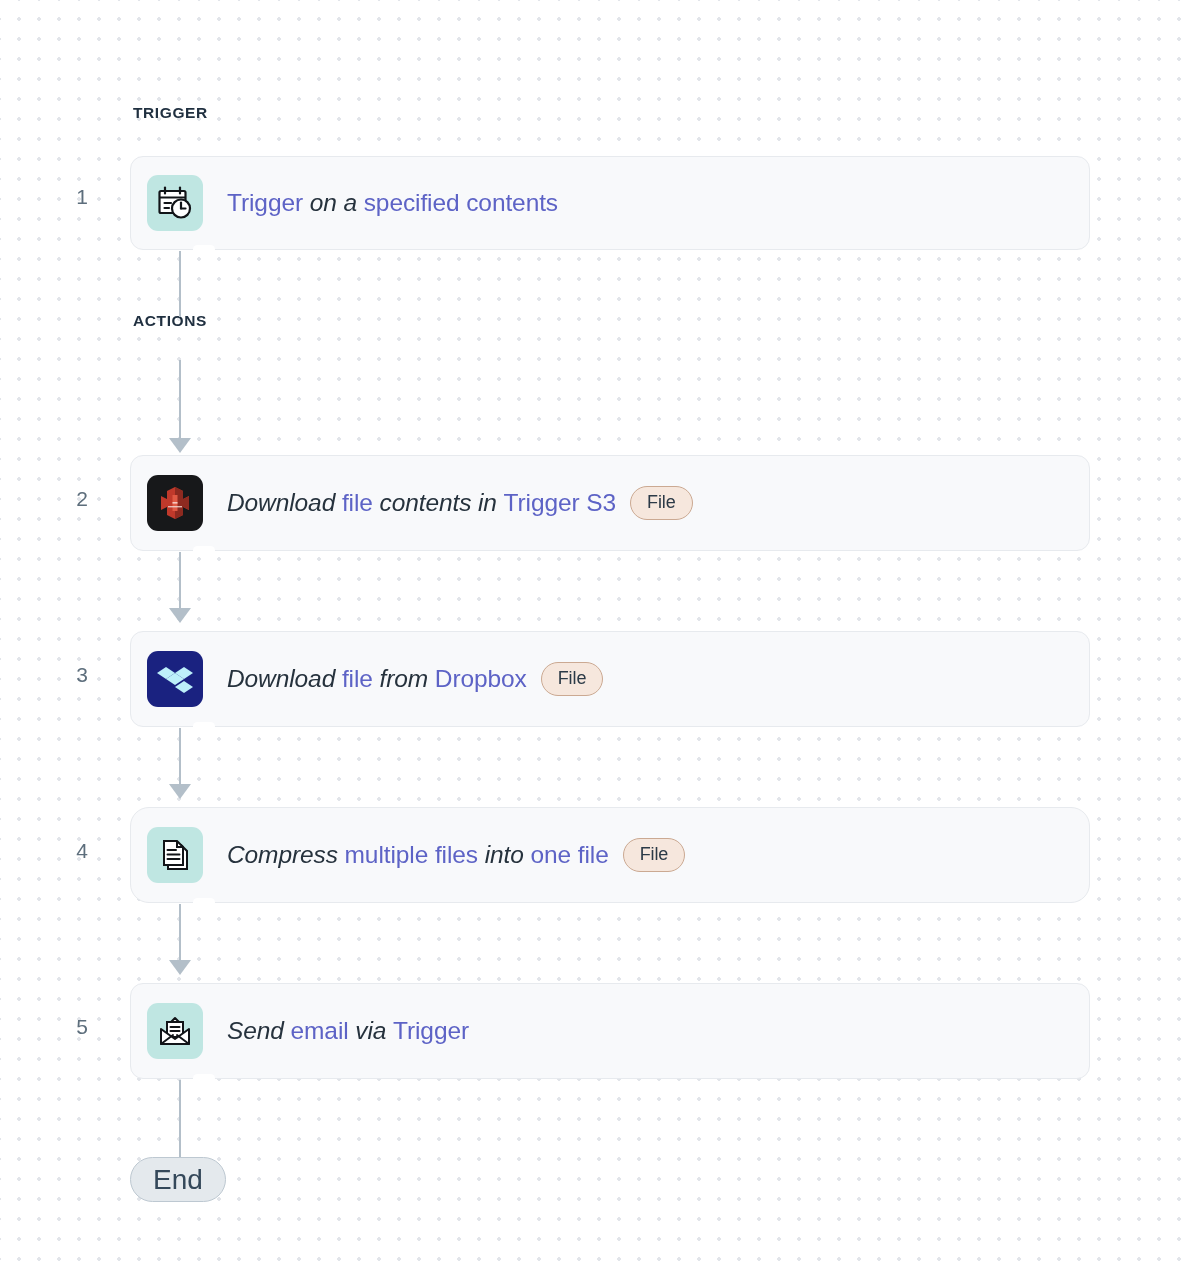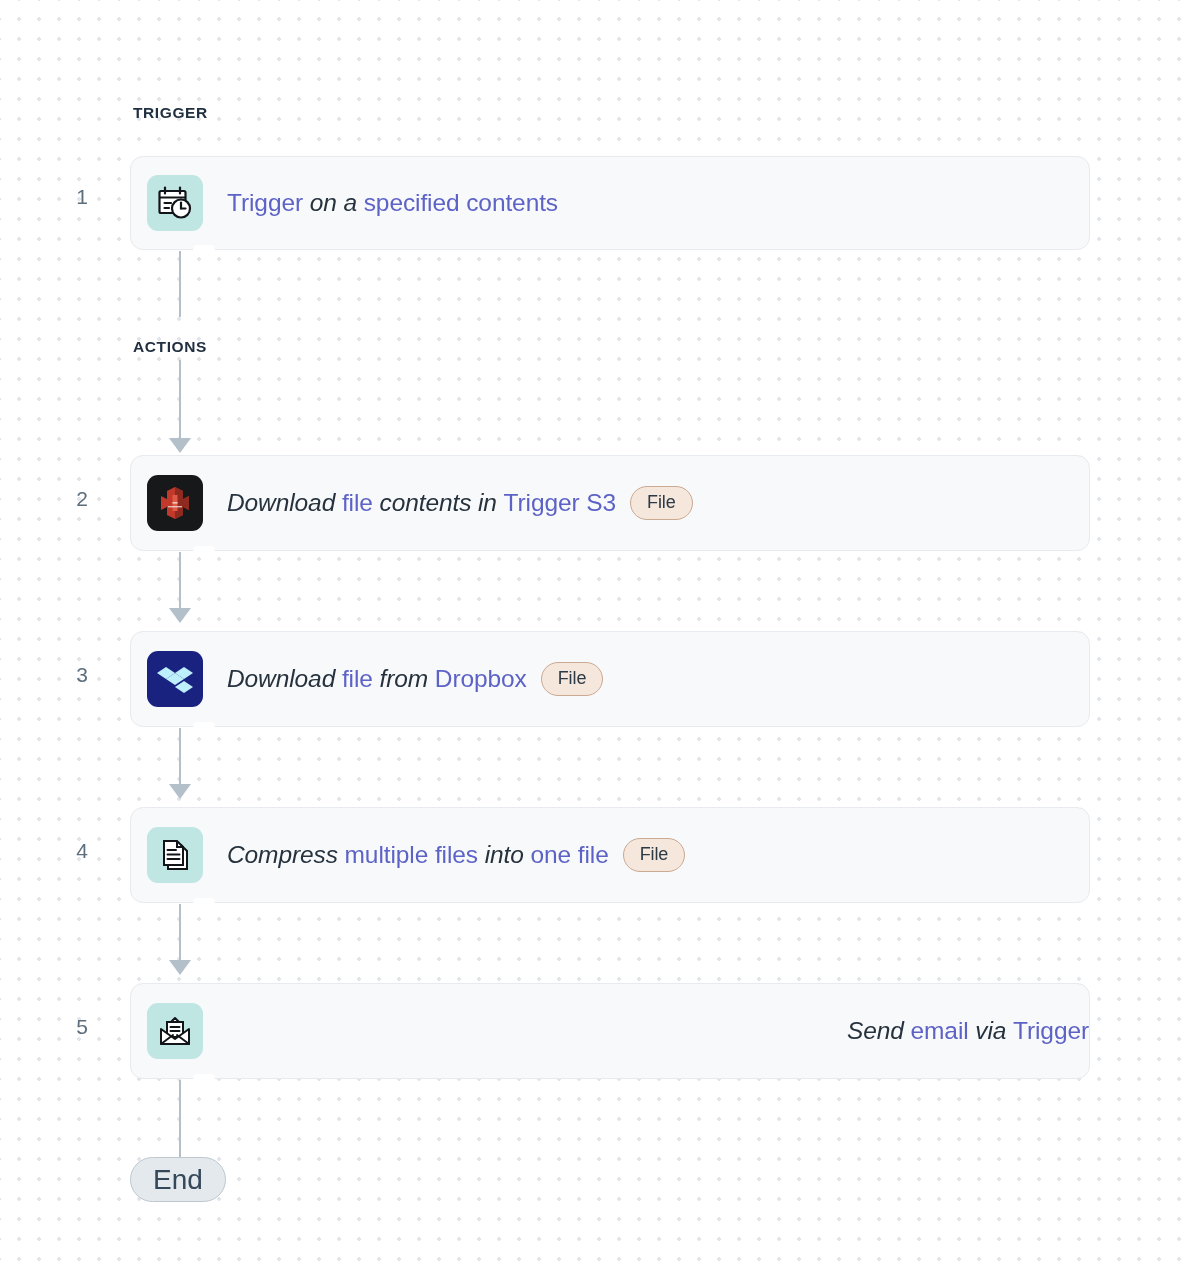--- a/index.html
+++ b/index.html
@@ -28,21 +28,21 @@
   
   .section-label {
     position: absolute;
     font-size: 15.5px;
     font-weight: bold;
     letter-spacing: 0.6px;
     color: #203040;
     font-family: "Liberation Sans", sans-serif;
   }
   #label-trigger { left: 133px; top: 64px; }
-  #label-actions { left: 133px; top: 298px; }
+  #label-actions { left: 133px; top: 272px; }
 
   
   .connector {
     position: absolute;
     width: 2px;
     background: #b3bfc9;
     left: 179px;
   }
   .arrow-head {
     position: absolute;
@@ -239,21 +239,21 @@
         <span class="plain" style="white-space:pre"> from </span>
         <span class="hl">Dropbox</span>
         <span class="badge">File</span>
       </div>
       <div class="card-handle"></div>
     </div>
   </div>
 
   <div class="step-row" style="top:767px;">
     <div class="step-number" style="top:32px;">4</div>
-    <div class="card" style="height:96px;">
+    <div class="card" style="height:96px;border-radius:19px;">
       <div class="icon-box icon-mint">
         <svg width="40" height="40" viewBox="0 0 40 40">
           <path d="M13 10 h13 l6 6 v18 h-19 z" fill="#ffffff" stroke="#111418" stroke-width="2"></path>
           <path d="M9 6 h13 l6 6 v18 h-19 z" fill="#ffffff" stroke="#111418" stroke-width="2"></path>
           <path d="M22 6 v6 h6" fill="none" stroke="#111418" stroke-width="2"></path>
           <line x1="12.5" y1="15" x2="21" y2="15" stroke="#111418" stroke-width="2" stroke-linecap="round"></line>
           <line x1="12.5" y1="19.5" x2="24.5" y2="19.5" stroke="#111418" stroke-width="2" stroke-linecap="round"></line>
           <line x1="12.5" y1="24" x2="24.5" y2="24" stroke="#111418" stroke-width="2" stroke-linecap="round"></line>
         </svg>
       </div>
@@ -263,21 +263,21 @@
         <span class="plain" style="white-space:pre"> into </span>
         <span class="hl">one file</span>
         <span class="badge">File</span>
       </div>
       <div class="card-handle"></div>
     </div>
   </div>
 
   <div class="step-row" style="top:943px;">
     <div class="step-number" style="top:32px;">5</div>
-    <div class="card" style="height:96px;justify-content:space-between;">
+    <div class="card" style="height:96px;">
       <div class="icon-box icon-mint">
         <svg width="40" height="40" viewBox="0 0 40 40">
           <path d="M12 11 h16 v15 h-16 z" fill="#ffffff" stroke="#111418" stroke-width="2"></path>
           <path d="M20 7 l4 4 h-8 z" fill="#ffffff" stroke="#111418" stroke-width="2" stroke-linejoin="round"></path>
           <line x1="15.5" y1="16" x2="24.5" y2="16" stroke="#111418" stroke-width="2" stroke-linecap="round"></line>
           <line x1="15.5" y1="20" x2="24.5" y2="20" stroke="#111418" stroke-width="2" stroke-linecap="round"></line>
           <path d="M6 18 l14 10 l14 -10 v15 h-28 z" fill="#ffffff" stroke="#111418" stroke-width="2" stroke-linejoin="round"></path>
           <path d="M6 33 l12 -9 M34 33 l-12 -9" fill="none" stroke="#111418" stroke-width="2" stroke-linecap="round"></path>
         </svg>
       </div>

